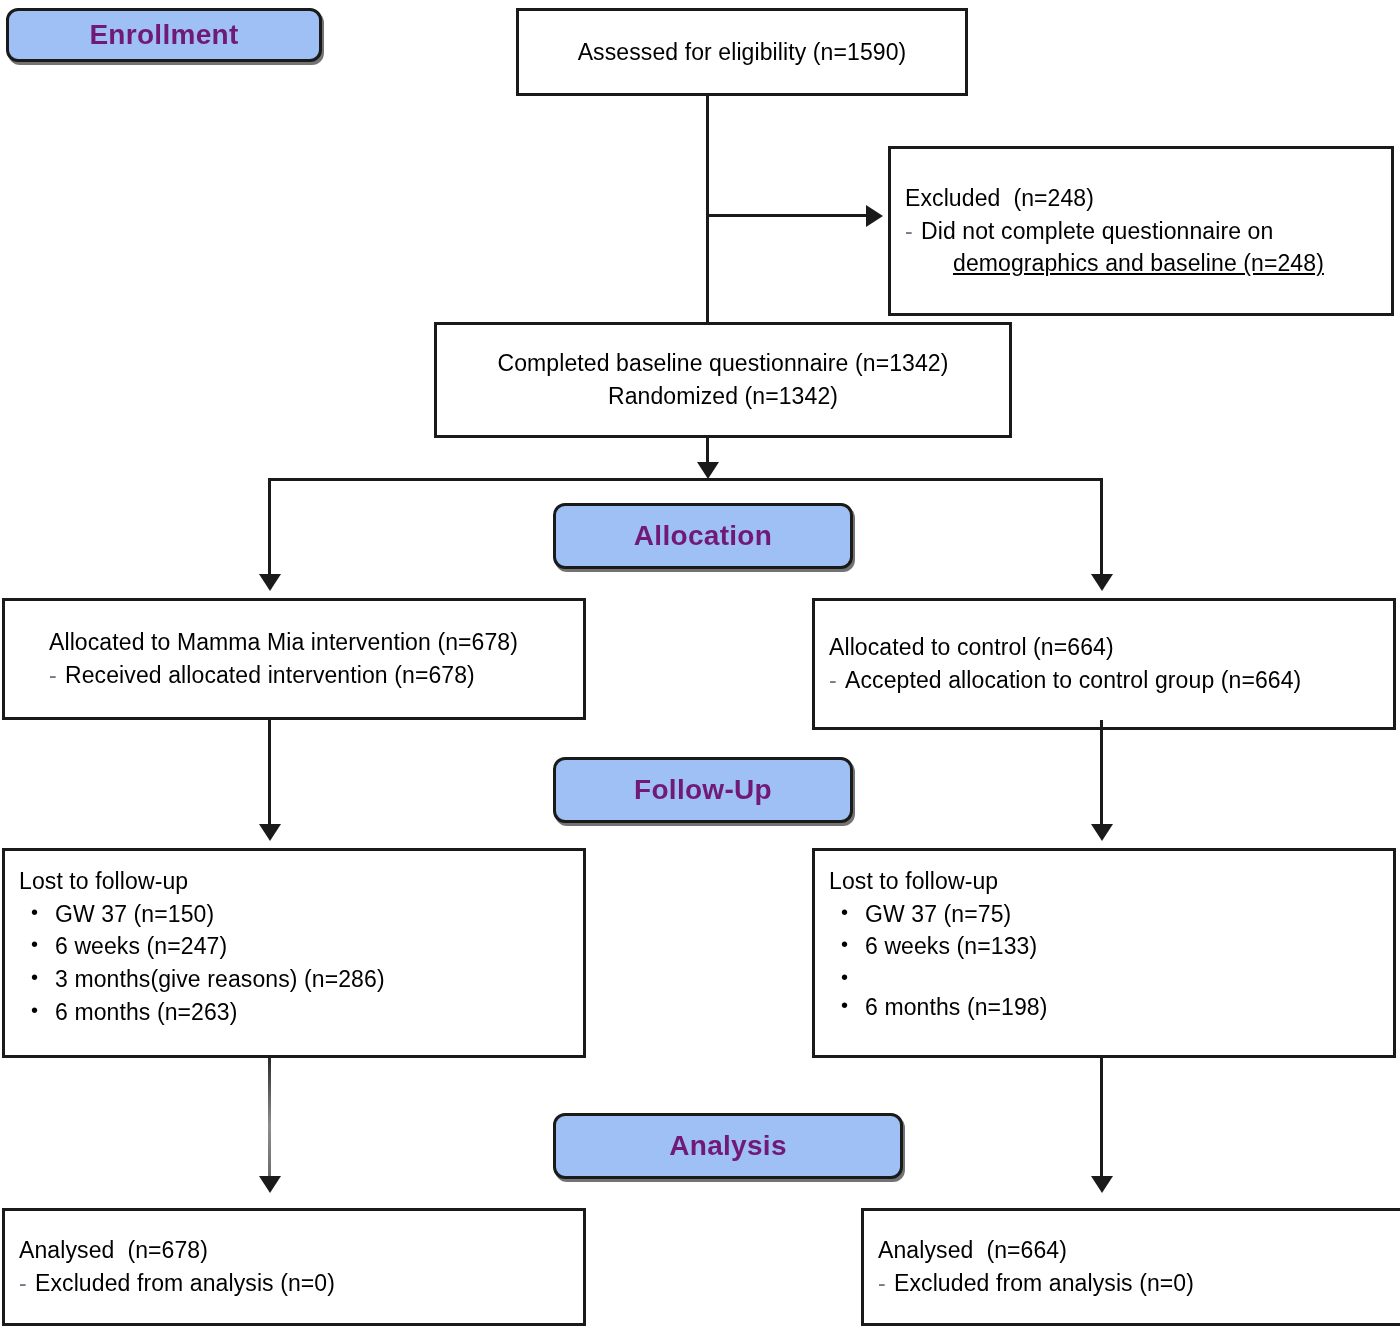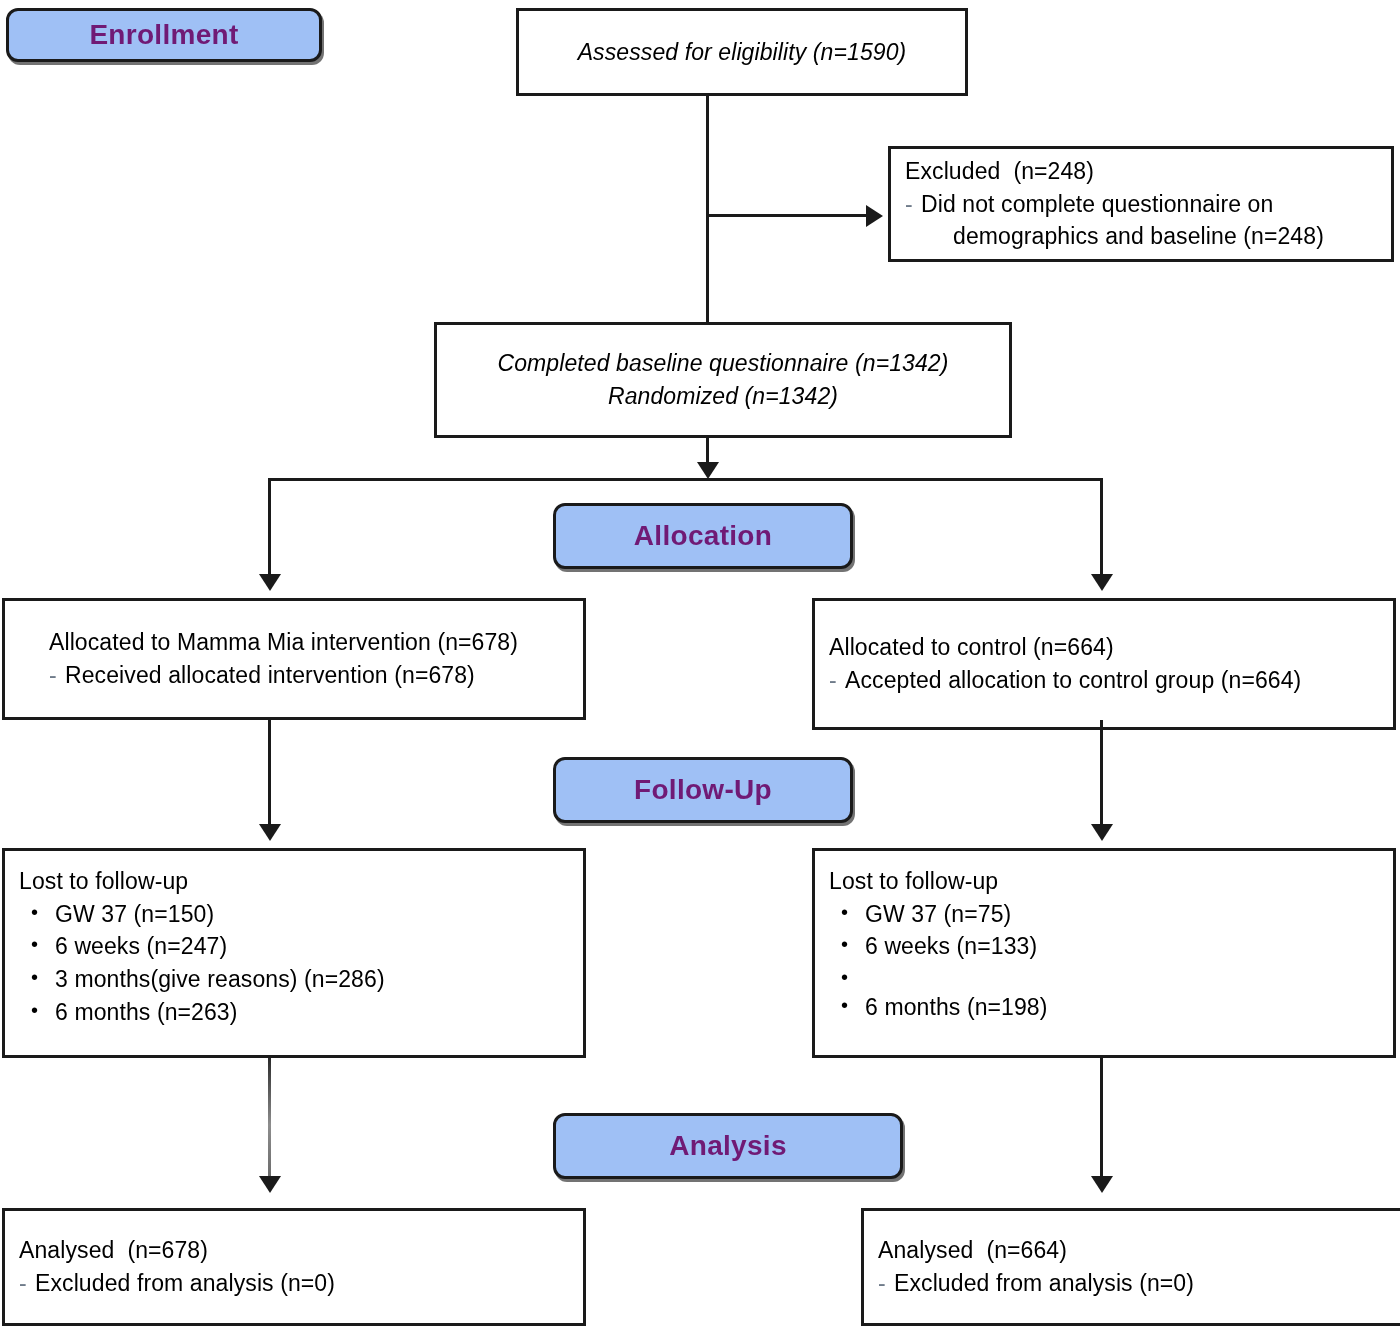--- a/index.html
+++ b/index.html
@@ -26,21 +26,20 @@
     box-sizing: border-box;
     background: #ffffff;
     border: 3px solid #1a1a1a;
     display: flex;
     flex-direction: column;
     justify-content: center;
   }
   .box-center {
     align-items: center;
     text-align: center;
-    font-style: italic;
   }
   .line {
     font-size: 23px;
     line-height: 1.42;
     white-space: pre;
     letter-spacing: 0.1px;
   }
   .line-indent {
     display: flex;
     align-items: flex-start;
@@ -62,20 +61,21 @@
     box-sizing: border-box;
     font-size: 20px;
     line-height: 1.42;
   }
   .pad-l {
     padding-left: 14px;
     padding-right: 10px;
   }
   .hang {
     padding-left: 30px;
+    text-decoration: underline;
   }
 
   
   .pill {
     position: absolute;
     box-sizing: border-box;
     background: #9fc0f5;
     border: 3px solid #1a1a1a;
     border-radius: 12px;
     box-shadow: 2px 3px 0 rgba(0,0,0,0.55);
@@ -132,21 +132,21 @@
 
   <div class="box box-center" style="left:516px; top:8px; width:452px; height:88px;">
     <div class="line">Assessed for eligibility (n=1590)</div>
   </div>
 
   <div class="vline" style="left:706px; top:96px; height:236px;"></div>
 
   <div class="hline" style="left:706px; top:214px; width:162px;"></div>
   <div class="arrow-right" style="left:866px; top:205px;"></div>
 
-  <div class="box" style="left:888px; top:146px; width:506px; height:116px;">
+  <div class="box" style="left:888px; top:146px; width:506px; height:170px;">
     <div class="line pad-l">Excluded  (n=248)</div>
     <div class="line pad-l line-indent">
       <span class="dash-marker">-</span>
       <span>Did not complete questionnaire on</span>
     </div>
     <div class="line pad-l hang" style="padding-left:62px;">demographics and baseline (n=248)</div>
   </div>
 
   <div class="box box-center" style="left:434px; top:322px; width:578px; height:116px;">
     <div class="line">Completed baseline questionnaire (n=1342)</div>

